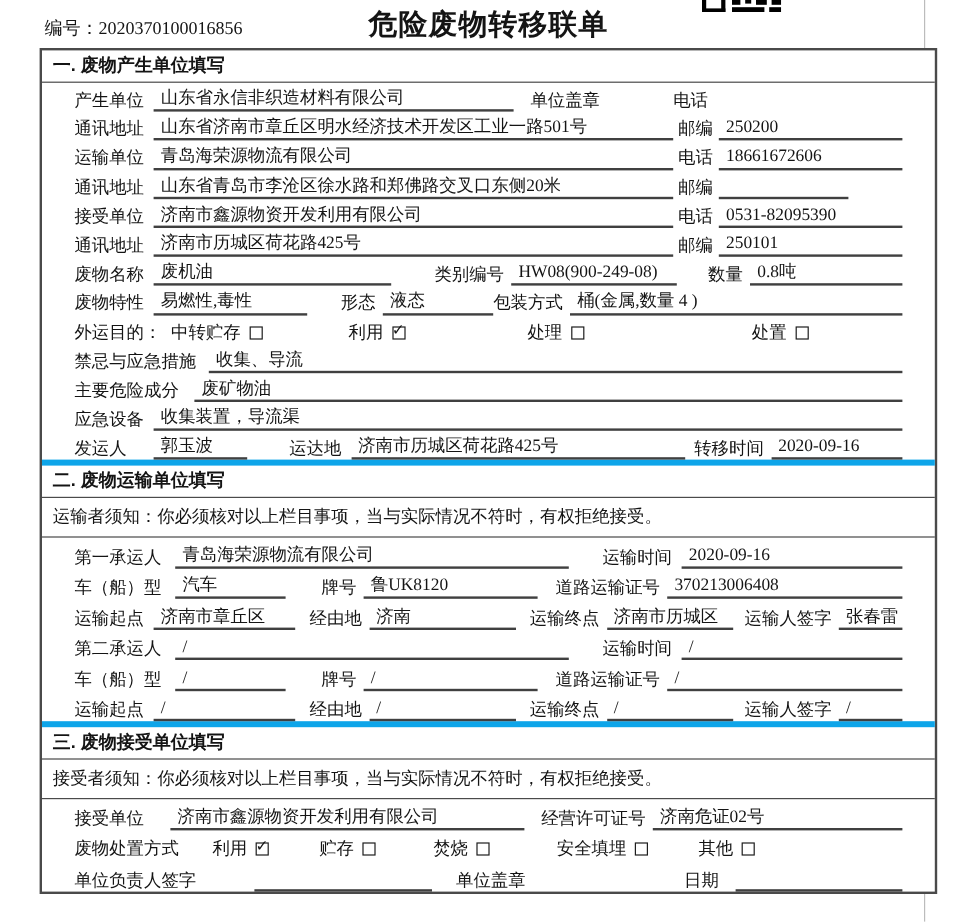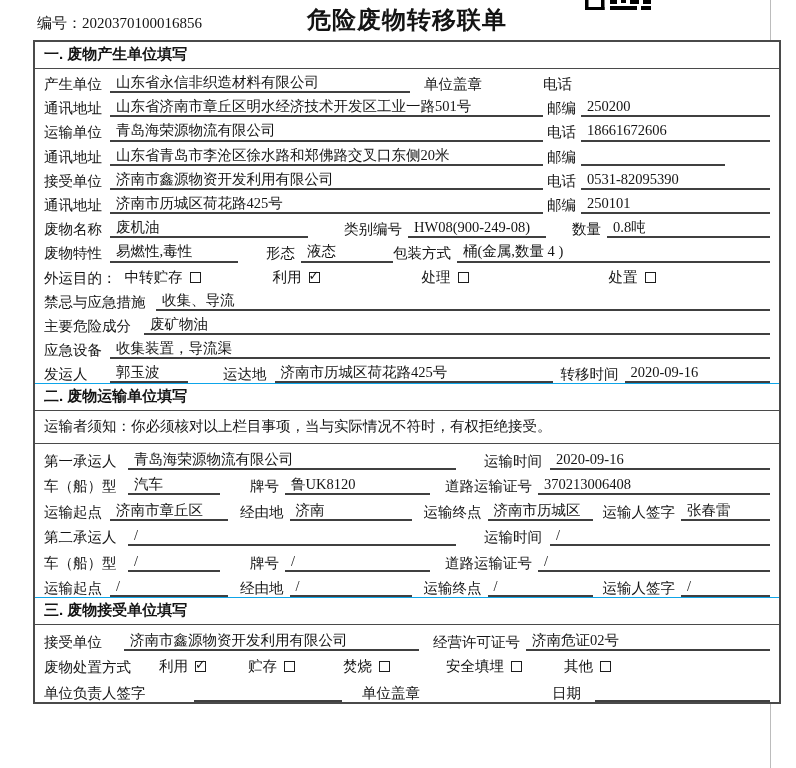--- a/index.html
+++ b/index.html
@@ -20,24 +20,24 @@
     font-family:"Liberation Sans","DejaVu Sans",sans-serif; letter-spacing:1px;
   }
   .qr { position:absolute; left:552px; top:-4px; }
 
   .form { border:2px solid #4a4a4a; background:#fff; }
   .sec-h {
     font-weight:bold; font-size:15px; padding:3px 9px 4px 9px;
     font-family:"Liberation Sans","DejaVu Sans",sans-serif;
     border-bottom:1px solid #4a4a4a;
   }
-  .sec-h.mid { border-top:1px solid #0ea5e9; }
+  .sec-h.mid { border-top:5px solid #0ea5e9; }
   .notice { padding:6px 9px 7px 9px; border-bottom:1px solid #4a4a4a; font-size:14.5px; }
 
-  .row { display:flex; align-items:flex-end; padding:0 9px; height:24.2px; }
+  .row { display:flex; align-items:flex-end; padding:0 27px; height:24.2px; }
   .sect-b .row, .sect-c .row { height:25.5px; }
   .lbl, .plain { white-space:nowrap; flex:none; line-height:1.25; }
   .val {
     border-bottom:2px solid #404040; padding:0 6px; white-space:nowrap;
     overflow:hidden; flex:none; line-height:1.25; min-height:17px;
   }
   .val.grow { flex:1 1 auto; }
   .val.short { flex:1 1 auto; margin-right:45px; }
 
   .opt { white-space:nowrap; flex:none; }
@@ -225,20 +225,21 @@
         <span class="val" style="width:122px; margin-left:6px">/</span>
         <span class="lbl" style="margin-left:12px">运输终点</span>
         <span class="val" style="width:105px; margin-left:6px">/</span>
         <span class="lbl" style="margin-left:10px">运输人签字</span>
         <span class="val grow" style="margin-left:6px">/</span>
       </div>
     </div>
 
     <div class="sect-c">
       <div class="sec-h mid">三. 废物接受单位填写</div>
+      <div class="notice">接受者须知：你必须核对以上栏目事项，当与实际情况不符时，有权拒绝接受。</div>
 
       <div class="row">
         <span class="lbl" style="width:80px">接受单位</span>
         <span class="val" style="width:295px">济南市鑫源物资开发利用有限公司</span>
         <span class="lbl" style="margin-left:14px">经营许可证号</span>
         <span class="val grow" style="margin-left:6px">济南危证02号</span>
       </div>
 
 
       <div class="row">

